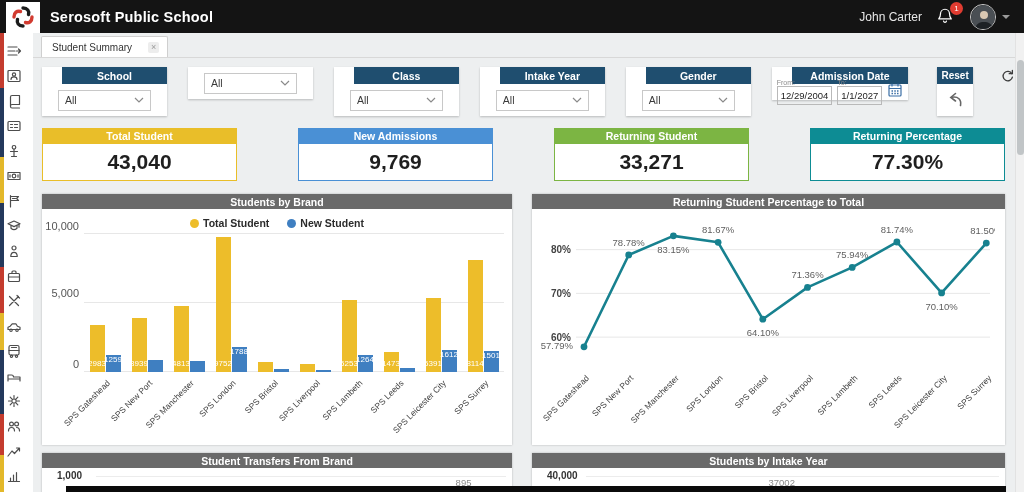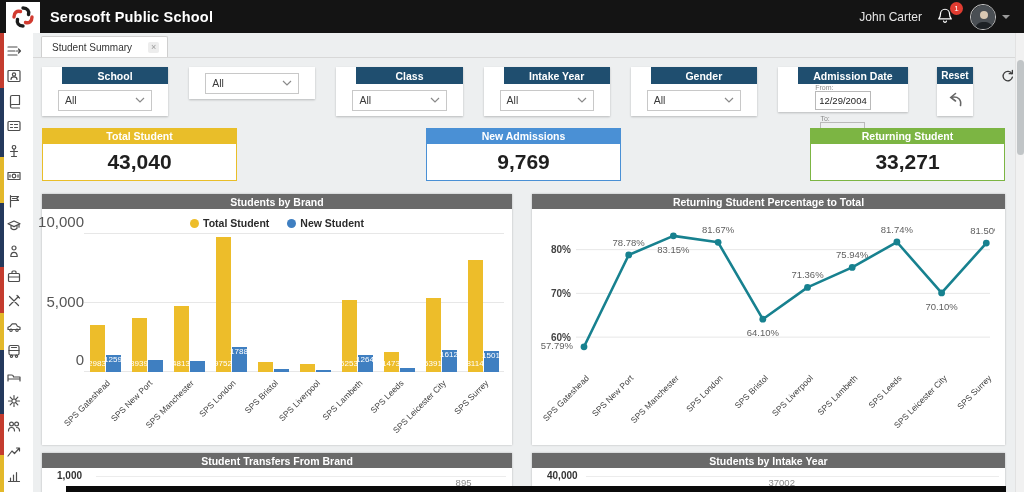--- a/index.html
+++ b/index.html
@@ -47,21 +47,21 @@
 
   
   .filter-row { display:flex; gap:21px; align-items:flex-start; }
   .filter-card { width:133px; box-shadow:0 1px 2px rgba(0,0,0,.22); background:#fff; }
   .filter-head { height:17px; background:#1F4E6F; color:#fff; font-size:10.5px; font-weight:bold;
                  display:flex; align-items:center; justify-content:center;margin-left:20px; }
   .filter-body { height:32px; display:flex; align-items:center; padding:0 16px; background:#fff; }
   .dd { flex:1; height:21px; border:1px solid #c8c8c8; display:flex; align-items:center;
         justify-content:space-between; padding:0 6px; font-size:10.5px; color:#3a3a3a; cursor:pointer; }
   .adm-card { width:137px; }
-  .adm-body { height:28px; background:#fff; display:flex; align-items:center; gap:5px; padding:0 5px;flex-direction:column; }
+  .adm-body { height:16px; background:#fff; display:flex; align-items:center; gap:5px; padding:0 5px; }
   .date-col { display:flex; flex-direction:column; }
   .date-lbl { font-size:7px; color:#8a8a8a; line-height:7px; }
   .date-box { border:1px solid #b9b9b9; height:19px; font-size:9.5px; color:#222; display:flex;
               align-items:center; padding:0 3px; cursor:text; }
   .cal-icon { margin-left:auto; cursor:pointer; }
   .reset-card { width:38px; margin-left:8px; box-shadow:0 1px 2px rgba(0,0,0,.22); cursor:pointer; }
   .reset-head { height:17px; background:#1F4E6F; color:#fff; font-size:10px; font-weight:bold;
                 display:flex; align-items:center; justify-content:center; }
   .reset-body { height:32px; background:#fff; display:flex; align-items:center; justify-content:center; }
   .refresh-float { margin-left:6px; margin-top:2px; cursor:pointer; }
@@ -79,21 +79,21 @@
   .panel { background:#fff; box-shadow:0 0 2px rgba(0,0,0,.25); }
   .bar-panel { width:470px; height:251px; }
   .line-panel { width:473px; height:251px; }
   .panel-title { height:15px; background:#6A6A6A; color:#fff; font-size:10.5px; font-weight:bold;
                  display:flex; align-items:center; justify-content:center; }
   .legend { height:18px; margin-top:5px; display:flex; align-items:center; justify-content:center; gap:18px; }
   .legend-item { display:flex; align-items:center; gap:4px; font-size:10.5px; font-weight:bold; color:#2b2b2b; }
   .legend-dot { width:9px; height:9px; border-radius:50%; }
   .bar-plot { position:relative; height:138px; margin:2px 8px 0 42px; }
   .gridline { position:absolute; left:0; right:0; height:1px; background:#e7e7e7; z-index:0; }
-  .ytick { position:absolute; right:100%; font-size:15px; color:#555;
+  .ytick { position:absolute; right:100%; margin-right:5px; font-size:11px; color:#555;
            white-space:nowrap; transform:translateY(-50%); }
   .bar-groups { position:absolute; inset:0; display:flex; z-index:1; }
   .bar-group { flex:1; display:flex; align-items:flex-end; justify-content:center; gap:1px; }
   .bar { width:15px; position:relative; cursor:pointer; }
   .bar-val { position:absolute; left:50%; transform:translateX(-50%); color:#fff; font-size:8px;
              white-space:nowrap; }
   .bar-val.bot { bottom:4px; }  .bar-val.top { top:0; }
   .cats { position:relative; height:72px; margin:2px 8px 0 42px; }
   .cat { position:absolute; top:4px; width:0; }
   .cat i { position:absolute; right:0; top:0; font-style:normal; white-space:nowrap;
@@ -347,40 +347,44 @@
           <div class="kpi-body" style="border-color: rgb(233, 190, 41);">43,040</div>
         </div>
         <div class="kpi">
           <div class="kpi-head" style="background: rgb(74, 144, 213);">New Admissions</div>
           <div class="kpi-body" style="border-color: rgb(74, 144, 213);">9,769</div>
         </div>
         <div class="kpi">
           <div class="kpi-head" style="background: rgb(124, 181, 67);">Returning Student</div>
           <div class="kpi-body" style="border-color: rgb(124, 181, 67);">33,271</div>
         </div>
+        <div class="kpi">
+          <div class="kpi-head" style="background: rgb(13, 140, 148);">Returning Percentage</div>
+          <div class="kpi-body" style="border-color: rgb(13, 140, 148);">77.30%</div>
+        </div>
       </div>
 
       <div class="charts-row">
         <section class="panel bar-panel">
           <div class="panel-title">Students by Brand</div>
           <div class="legend" id="bar-legend">
               <span class="legend-item">
                 <span class="legend-dot" style="background: rgb(237, 189, 42);"></span>
                 <span>Total Student</span>
               </span>
               <span class="legend-item">
                 <span class="legend-dot" style="background: rgb(63, 127, 193);"></span>
                 <span>New Student</span>
               </span>
             </div>
           <div class="bar-plot" id="bar-plot">
               <div class="gridline" style="bottom: 0px;"></div>
               <span class="ytick" style="bottom: -4px;">0</span>
               <div class="gridline" style="bottom: 69px;"></div>
-              <span class="ytick" style="bottom: 54px;">5,000</span>
+              <span class="ytick" style="bottom: 67px;">5,000</span>
               <div class="gridline" style="bottom: 138px;"></div>
               <span class="ytick" style="bottom: 134px;">10,000</span>
               <div class="bar-groups">
                 <div class="bar-group">
                   <div class="bar" style="height: 47px; background: rgb(237, 189, 42); text-align: right;">
                     <span class="bar-val bot">2983</span>
                   </div>
                   <div class="bar" style="height: 17.3742px; background: rgb(63, 127, 193);">
                     <span class="bar-val top">1259</span>
                   </div>

